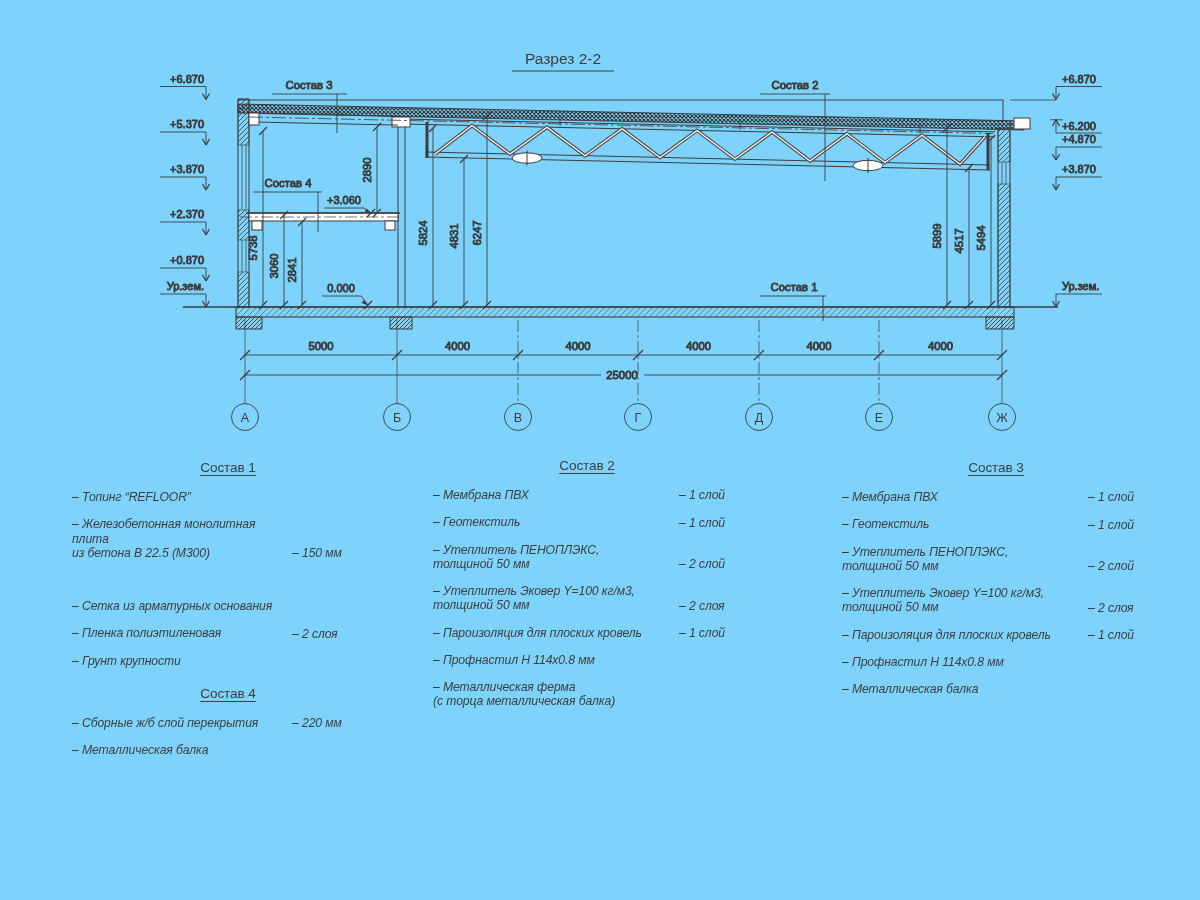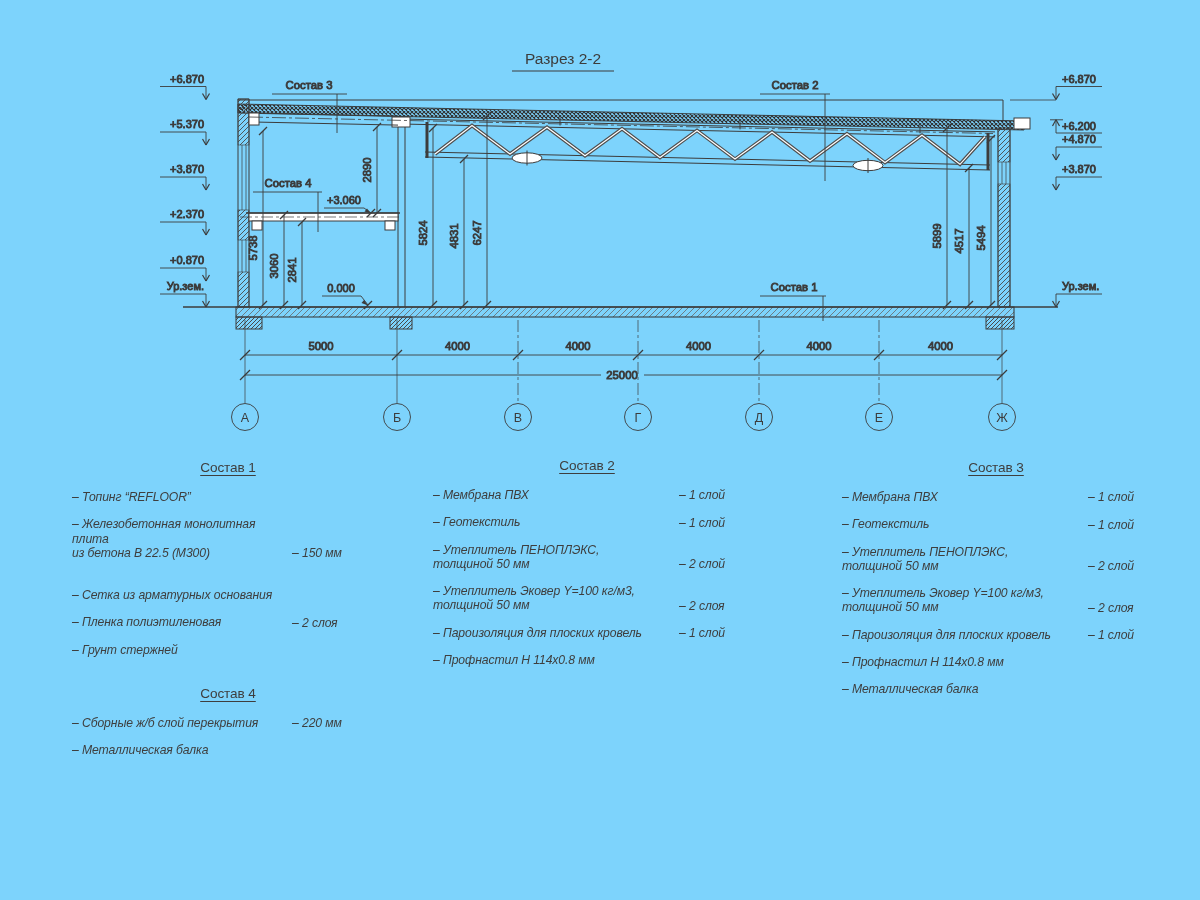--- a/index.html
+++ b/index.html
@@ -7,21 +7,21 @@
         font-family:"Liberation Sans",sans-serif;color:#3d3d3d;}
   svg text{font-family:"Liberation Sans",sans-serif;fill:#3c3c3c;}
   .comp{position:absolute;font-size:12.2px;color:#3e3e3e;letter-spacing:-0.1px;}
   .ctitle{text-align:center;font-size:13.6px;text-decoration:underline;text-underline-offset:3px;
           margin-bottom:15px;position:relative;}
   .shift20{left:20px;} .shift8{left:8px;}
   .item{display:flex;justify-content:space-between;align-items:flex-end;margin-bottom:13px;font-style:italic;}
   .itext{white-space:pre-line;line-height:1.17;}
   .ival{flex:0 0 52px;white-space:nowrap;text-align:left;}
   .valnarrow .ival{flex-basis:46px;margin-left:12px;}
-  .gap{margin-bottom:28px;}
+  .gap{margin-bottom:39px;}
 </style>
 </head>
 <body>
 
 <div id="page">
 
 <svg viewBox="0 0 1200 445" width="1200" height="445" style="position:absolute;left:0;top:0">
   <defs>
     <pattern id="hWall" width="5" height="5" patternUnits="userSpaceOnUse">
       <path d="M0 5 L5 0" stroke="#4a4a4a" stroke-width="0.9"></path>
@@ -370,21 +370,21 @@
   </div>
   <div class="item">
     <span class="itext">– Сетка из арматурных основания</span>
     <span class="ival"></span>
   </div>
   <div class="item">
     <span class="itext">– Пленка полиэтиленовая</span>
     <span class="ival">– 2 слоя</span>
   </div>
   <div class="item">
-    <span class="itext">– Грунт стержней</span>
+    <span class="itext">– Грунт крупности</span>
     <span class="ival"></span>
   </div>
 </div>
 
 <div class="comp" style="left:72px;top:686px;width:272px">
   <div class="ctitle shift20">Состав 4</div>
   <div class="item">
     <span class="itext">– Сборные ж/б слой перекрытия</span>
     <span class="ival">– 220 мм</span>
   </div>
@@ -415,20 +415,25 @@
     <span class="ival">– 2 слоя</span>
   </div>
   <div class="item">
     <span class="itext">– Пароизоляция для плоских кровель</span>
     <span class="ival">– 1 слой</span>
   </div>
   <div class="item">
     <span class="itext">– Профнастил Н 114х0.8 мм</span>
     <span class="ival"></span>
   </div>
+  <div class="item">
+    <span class="itext">– Металлическая ферма
+(с торца металлическая балка)</span>
+    <span class="ival"></span>
+  </div>
 </div>
 
 <div class="comp valnarrow" style="left:842px;top:460px;width:292px">
   <div class="ctitle shift8">Состав 3</div>
   <div class="item">
     <span class="itext">– Мембрана ПВХ</span>
     <span class="ival">– 1 слой</span>
   </div>
   <div class="item">
     <span class="itext">– Геотекстиль</span>

